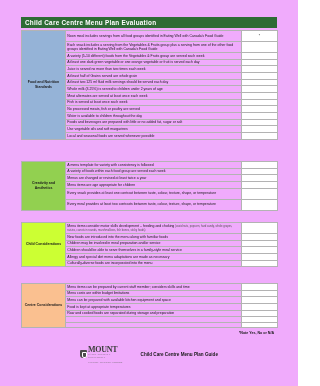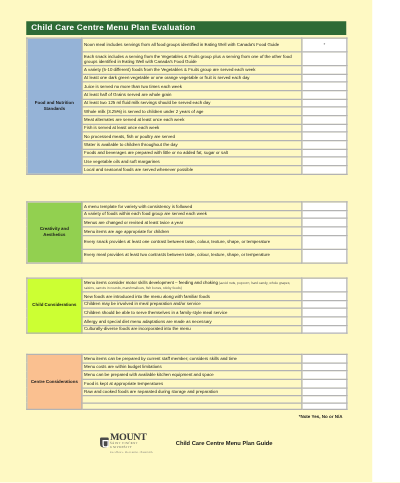--- a/index.html
+++ b/index.html
@@ -6,21 +6,21 @@
   html, body {
     margin: 0; padding: 0;
     width: 298px; height: 386px;
     background: #ffffff;
     font-family: "Liberation Sans", sans-serif;
     overflow: hidden;
   }
   #page {
     position: relative;
     width: 298px; height: 386px;
-    background: #fef9c3;
+    background: #f0abfc;
     padding: 0;
   }
 
   
   .title-bar {
     position: absolute;
     left: 21px; top: 17px;
     width: 256px; height: 11px;
     background: #2E6B35;
     color: #ffffff;

